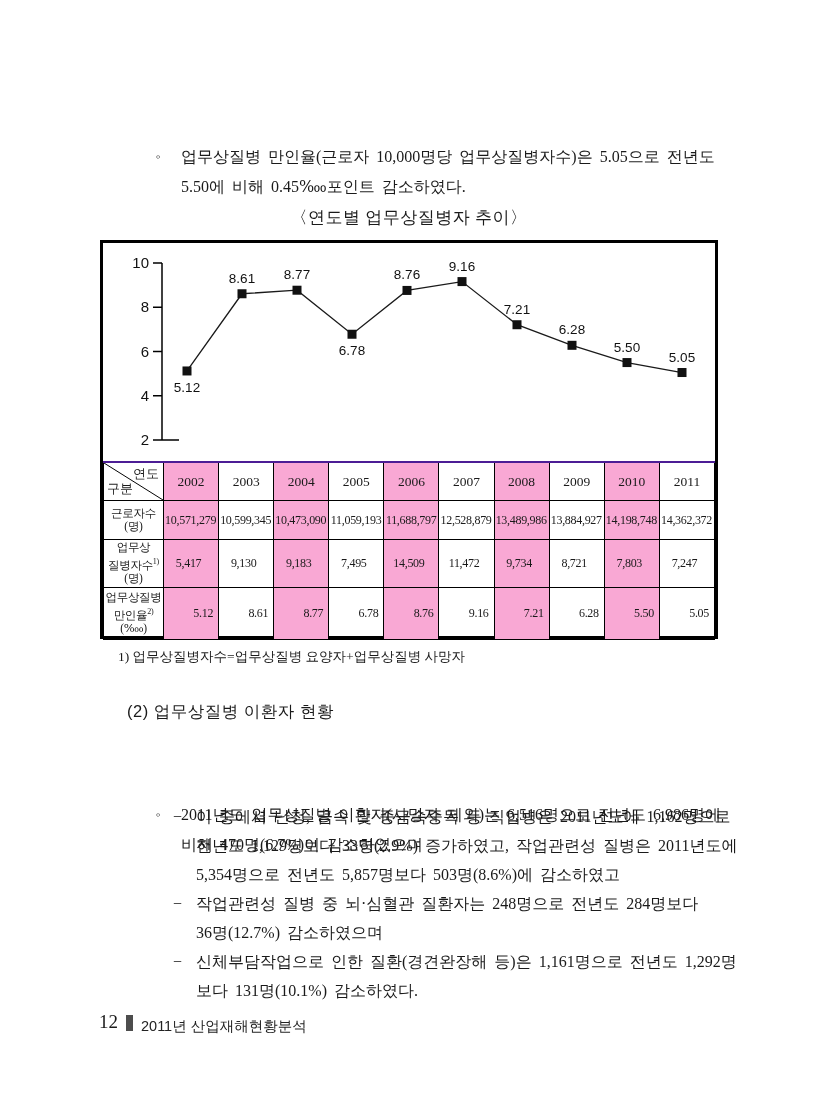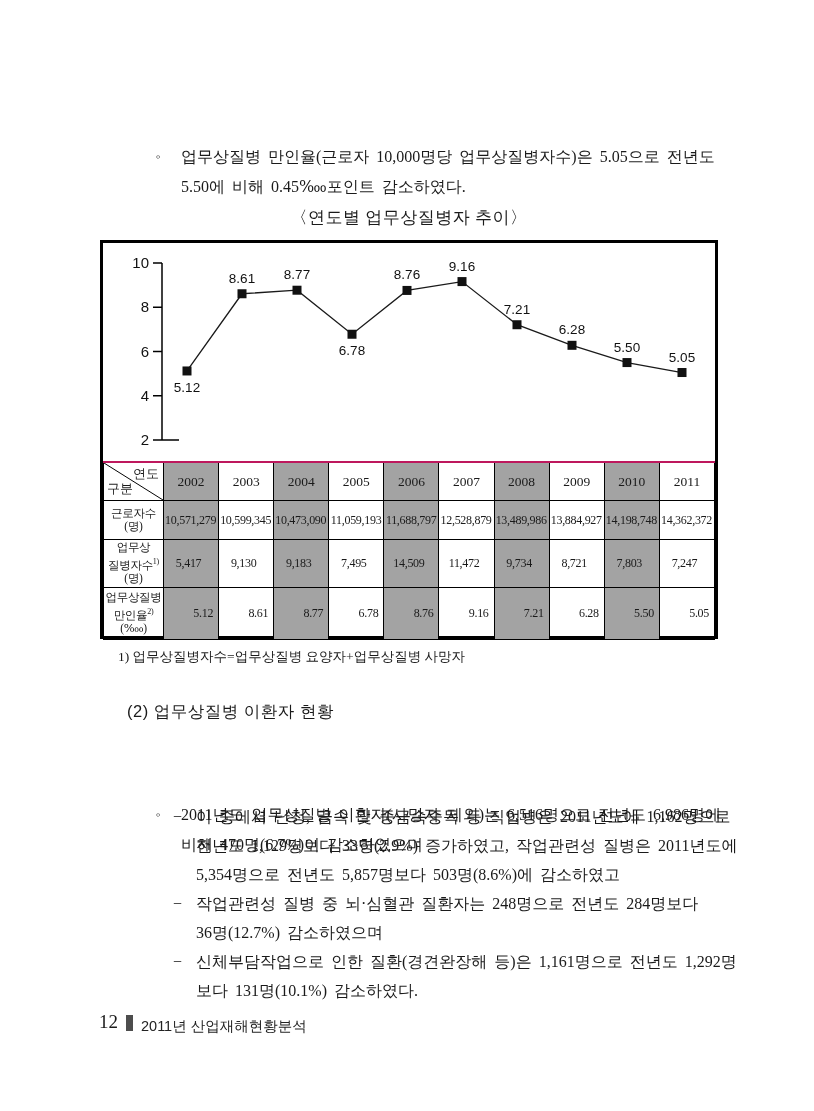--- a/index.html
+++ b/index.html
@@ -16,36 +16,36 @@
   .dash-item{position:relative;padding-left:23px;font-size:16px;line-height:29px;}
   .dash-item .marker{position:absolute;left:0;top:0;}
   
   #chart-title{left:100px;top:206px;width:618px;text-align:center;font-size:17px;letter-spacing:.5px;}
   
   #figure{left:100px;top:240px;width:618px;height:399px;border:3px solid #000;box-sizing:border-box;background:#fff;}
   #chart-svg{display:block;}
   .tick-label{font-family:"Liberation Sans","DejaVu Sans",sans-serif;font-size:15px;fill:#111;}
   .pt-label{font-family:"Liberation Sans","DejaVu Sans",sans-serif;font-size:13.5px;fill:#111;}
   
-  #stats-table{width:100%;border-collapse:collapse;table-layout:fixed;border-top:2px solid #be185d;}
+  #stats-table{width:100%;border-collapse:collapse;table-layout:fixed;border-top:2px solid #4c1d95;}
   #stats-table th,#stats-table td{border:1px solid #000;padding:0;}
   #stats-table th{font-weight:normal;}
   .yr-cell{font-size:13.5px;height:37px;text-align:center;}
   .corner{position:relative;background:#fff;}
   .corner svg{position:absolute;left:0;top:0;width:100%;height:100%;}
   .cor-top{position:absolute;top:2px;right:4px;font-size:13px;}
   .cor-bot{position:absolute;bottom:2px;left:3px;font-size:13px;}
   .lbl-cell{font-size:11.5px;line-height:13.5px;text-align:center;letter-spacing:-.3px;}
   .lbl-cell sup{font-size:8px;}
   .val-cell{font-size:12px;text-align:right;letter-spacing:-.3px;padding-right:5px !important;}
   .row-workers .val-cell{padding-right:2px !important;}
   .row-workers td{height:38px;}
   .row-disease td{height:47px;text-align:center;}
   .row-rate td{height:51px;}
-  .shaded{background:#a3a3a3;}
+  .shaded{background:#f9a8d4;}
   
   #footnotes{left:118px;top:646px;font-size:13.5px;line-height:22px;}
   
   #section-heading{left:127px;top:701px;font-family:"Liberation Sans","DejaVu Sans",sans-serif;
     font-weight:normal;font-size:16.5px;letter-spacing:.5px;}
   
   #footer{left:99px;top:1007px;display:flex;align-items:center;}
   #footer .pageno{font-size:19px;line-height:24px;}
   #footer .bar{display:inline-block;width:7px;height:16px;background:#4d4d4d;margin:2px 8px 0 8px;}
   #footer .booktitle{font-family:"Liberation Sans","DejaVu Sans",sans-serif;font-size:14.5px;color:#222;margin-top:10px;text-align:right;}

